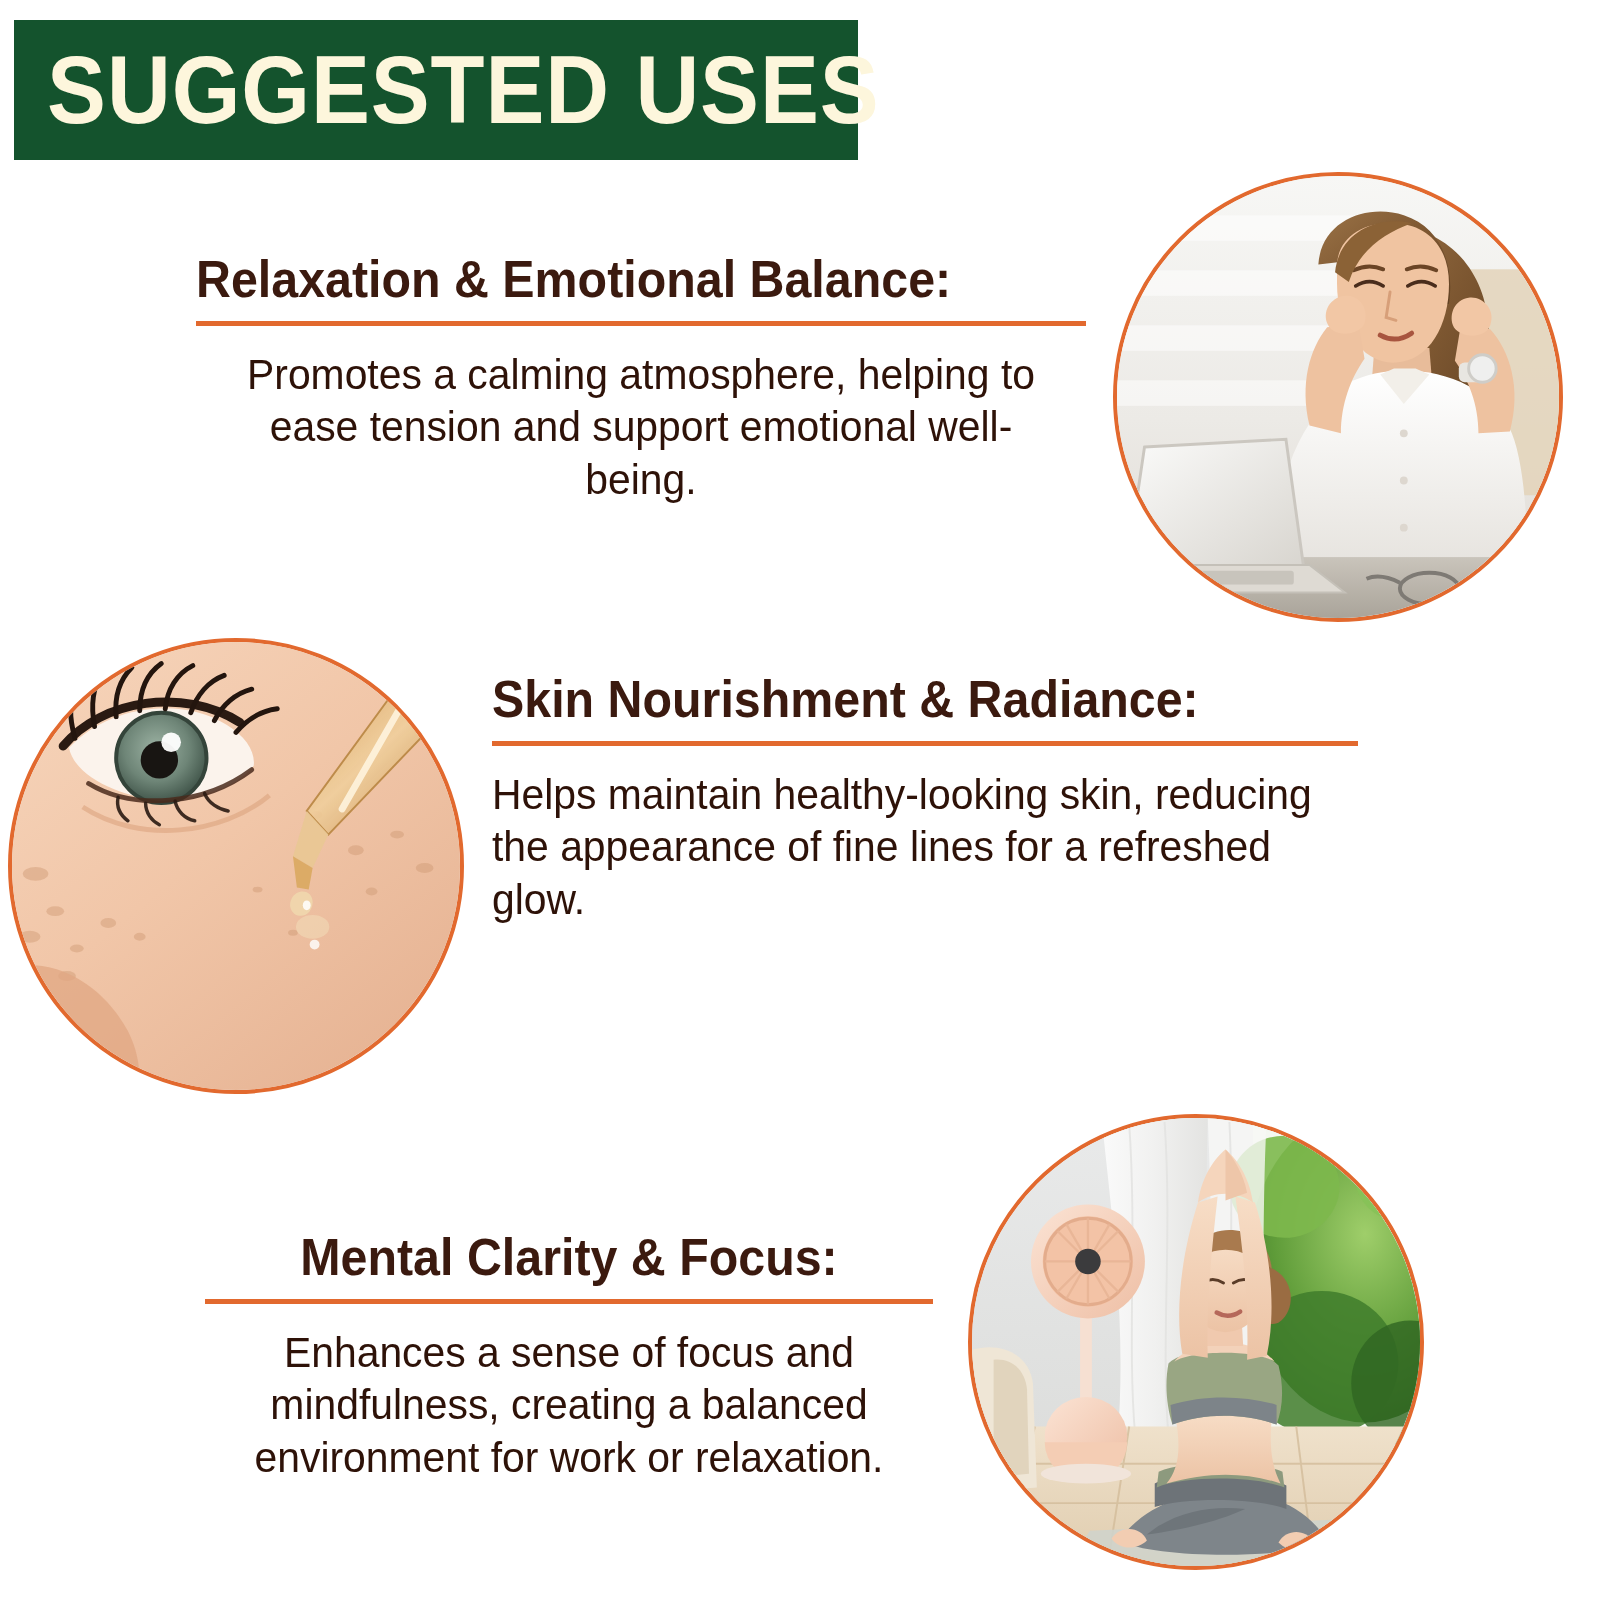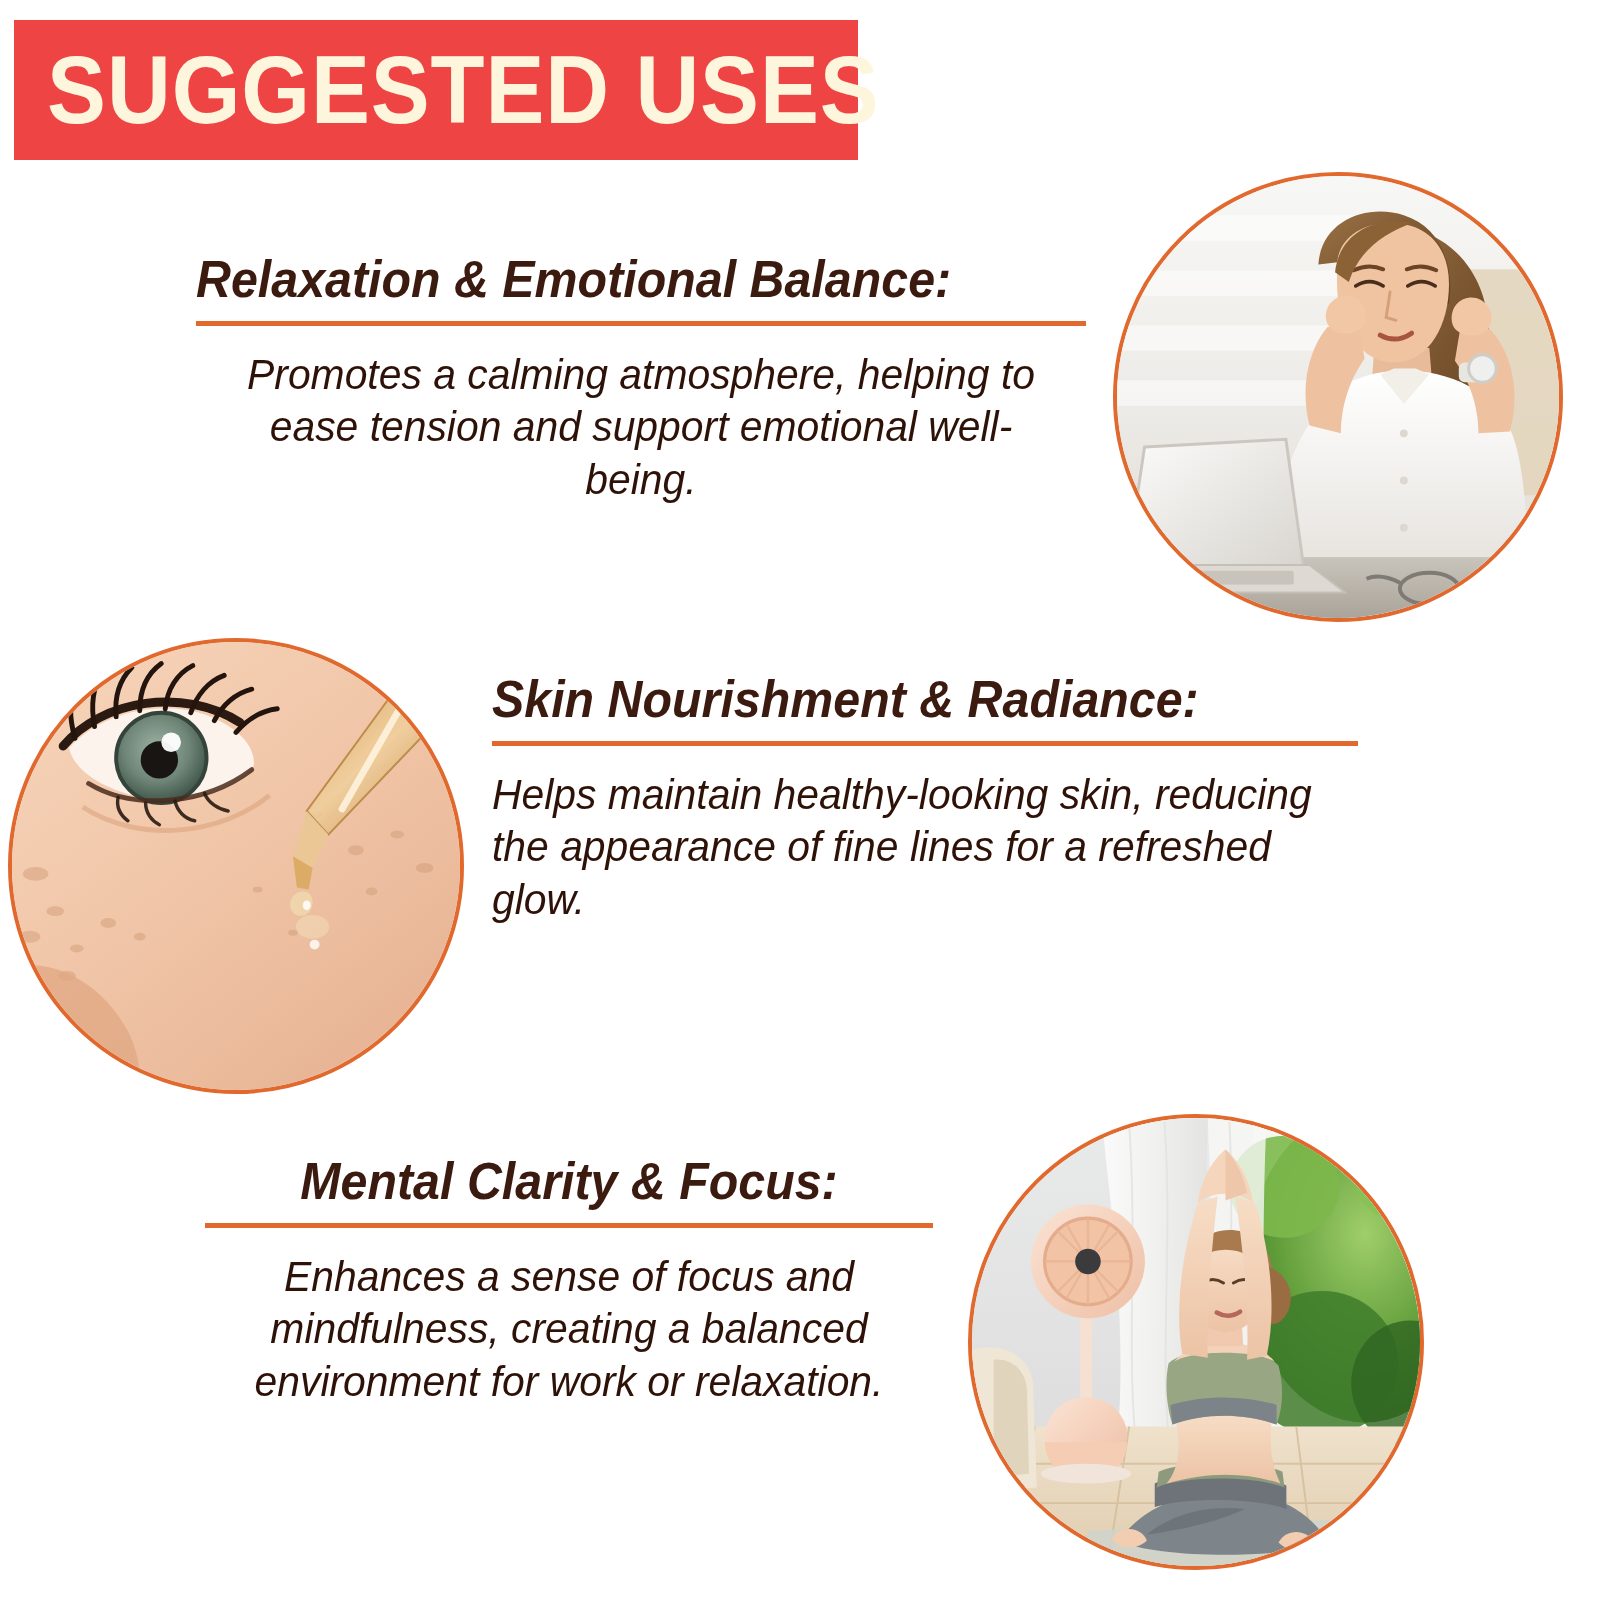--- a/index.html
+++ b/index.html
@@ -16,39 +16,39 @@
     color: #2b1410;
   }
 
   
   .banner {
     position: absolute;
     left: 14px;
     top: 20px;
     width: 844px;
     height: 140px;
-    background: #ef4444;
+    background: #14532d;
     display: flex;
     align-items: center;
   }
   .banner-text {
     font-family: "Liberation Sans Narrow", "Liberation Sans", sans-serif;
     font-weight: 700;
     font-size: 96px;
     line-height: 1;
     letter-spacing: 1px;
     color: #FDF6DC;
     padding-left: 36px;
     transform: scaleX(0.92);
     transform-origin: left center;
     white-space: nowrap;
   }
 
   
-  .section { position: absolute; font-style: italic; }
+  .section { position: absolute; }
 
   .sec-heading {
     font-family: "Liberation Sans Narrow", "Liberation Sans", sans-serif;
     font-weight: 700;
     font-size: 52px;
     line-height: 1.05;
     color: #3B1A0F;
     white-space: nowrap;
     transform: scaleX(0.93);
   }
@@ -74,21 +74,21 @@
   #section-relaxation .sec-rule { width: 890px; }
   #section-relaxation .sec-body { text-align: center; }
 
   
   #section-skin { left: 492px; top: 672px; width: 866px; }
   #section-skin .sec-heading { text-align: left; transform-origin: left center; }
   #section-skin .sec-rule { width: 866px; }
   #section-skin .sec-body { text-align: left; transform-origin: left top; }
 
   
-  #section-mental { left: 205px; top: 1154px; width: 728px; }
+  #section-mental { left: 205px; top: 1230px; width: 728px; }
   #section-mental .sec-heading { text-align: center; transform-origin: center center; }
   #section-mental .sec-rule { width: 728px; }
   #section-mental .sec-body { text-align: center; }
 
   
   .photo-circle {
     position: absolute;
     border-radius: 50%;
     border: 4px solid #E2692E;
     overflow: hidden;

